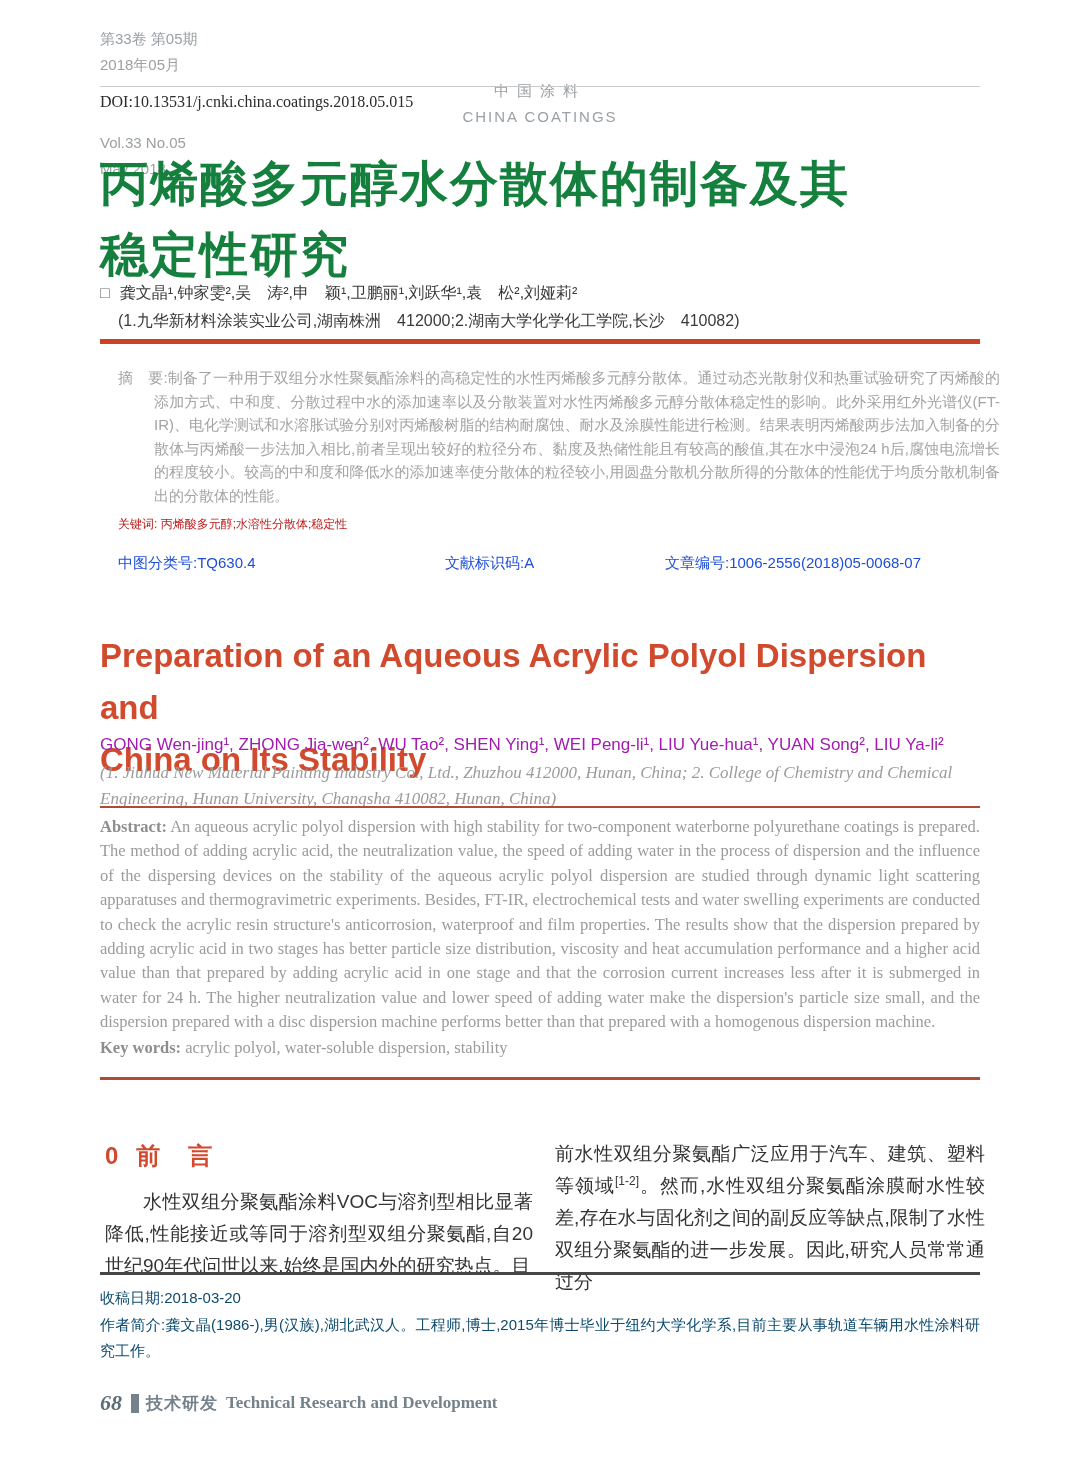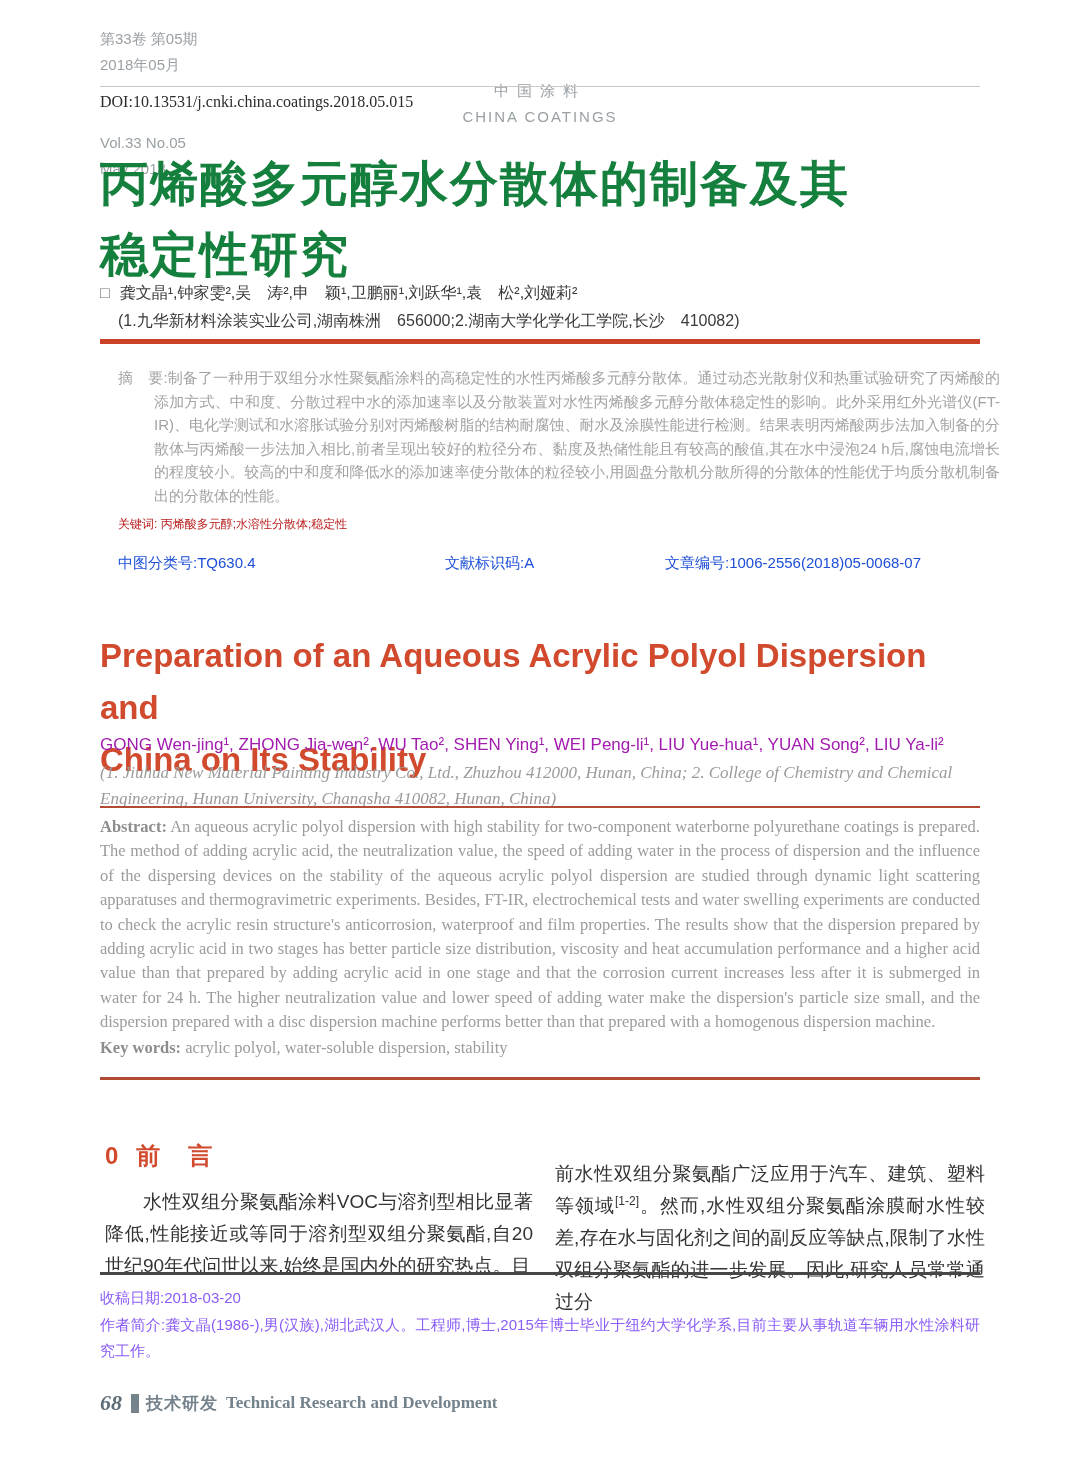--- a/index.html
+++ b/index.html
@@ -42,26 +42,26 @@
   .rule-thin-bot{position:absolute;left:100px;top:1077px;width:880px;height:3px;background:#b14a32;}
 
   
   .intro{position:absolute;left:105px;top:1138px;width:880px;display:flex;gap:22px;}
   .intro .colL{width:428px;}
   .intro .colR{width:430px;}
   .sec-head{color:#d14a2e;font-size:24px;font-weight:bold;margin:2px 0 14px 0;letter-spacing:2px;}
   .sec-head .num{margin-right:18px;letter-spacing:0;}
   .body-cn{font-size:19px;line-height:32px;color:#333;text-align:justify;margin:0;}
   .indent2{text-indent:2em;}
-  .colR .body-cn{margin-top:20px;}
+  .colR .body-cn{margin-top:0;}
   .ref-sup{font-size:12px;}
 
   
   .fn-line{position:absolute;left:100px;top:1272px;width:880px;height:3px;background:#474747;}
-  .footnote{position:absolute;left:100px;top:1285px;width:880px;font-size:15px;line-height:26.5px;color:#8b5cf6;text-align:justify;}
+  .footnote{position:absolute;left:100px;top:1285px;width:880px;font-size:15px;line-height:26.5px;color:#0c4a6e;text-align:justify;}
 
   
   .pfooter{position:absolute;left:100px;top:1390px;width:880px;display:flex;align-items:center;color:#74828c;}
   .pfooter .pageno{font-family:"Liberation Serif",serif;font-style:italic;font-weight:bold;font-size:22px;color:#5d6d77;}
   .pfooter .bar{display:inline-block;width:8px;height:19px;background:#74828c;margin:0 7px 0 9px;}
   .pfooter .sec-cn{font-weight:bold;font-size:17px;letter-spacing:1px;margin-right:8px;}
   .pfooter .sec-en{font-family:"Liberation Serif",serif;font-weight:bold;font-size:17px;}
 </style>
 </head>
 <body>
@@ -86,21 +86,21 @@
   <div class="doi">DOI:10.13531/j.cnki.china.coatings.2018.05.015</div>
 
   <div class="title-cn">
     <div>丙烯酸多元醇水分散体的制备及其</div>
     <div>稳定性研究</div>
   </div>
 
   <div class="authors-cn">
     <span class="marker">□</span><span>龚文晶¹,钟家雯²,吴　涛²,申　颖¹,卫鹏丽¹,刘跃华¹,袁　松²,刘娅莉²</span>
   </div>
-  <div class="affil-cn">(1.九华新材料涂装实业公司,湖南株洲　656000;2.湖南大学化学化工学院,长沙　410082)</div>
+  <div class="affil-cn">(1.九华新材料涂装实业公司,湖南株洲　412000;2.湖南大学化学化工学院,长沙　410082)</div>
   <div class="rule-red-thick"></div>
 
   <div class="abs-cn">
     <span>摘　要:</span><span>制备了一种用于双组分水性聚氨酯涂料的高稳定性的水性丙烯酸多元醇分散体。通过动态光散射仪和热重试验研究了丙烯酸的添加方式、中和度、分散过程中水的添加速率以及分散装置对水性丙烯酸多元醇分散体稳定性的影响。此外采用红外光谱仪(FT-IR)、电化学测试和水溶胀试验分别对丙烯酸树脂的结构耐腐蚀、耐水及涂膜性能进行检测。结果表明丙烯酸两步法加入制备的分散体与丙烯酸一步法加入相比,前者呈现出较好的粒径分布、黏度及热储性能且有较高的酸值,其在水中浸泡24 h后,腐蚀电流增长的程度较小。较高的中和度和降低水的添加速率使分散体的粒径较小,用圆盘分散机分散所得的分散体的性能优于均质分散机制备出的分散体的性能。</span>
   </div>
   <div class="kw-cn">
     <span>关键词:</span>
     <span>丙烯酸多元醇;水溶性分散体;稳定性</span>
   </div>
   <div class="clc-row">

